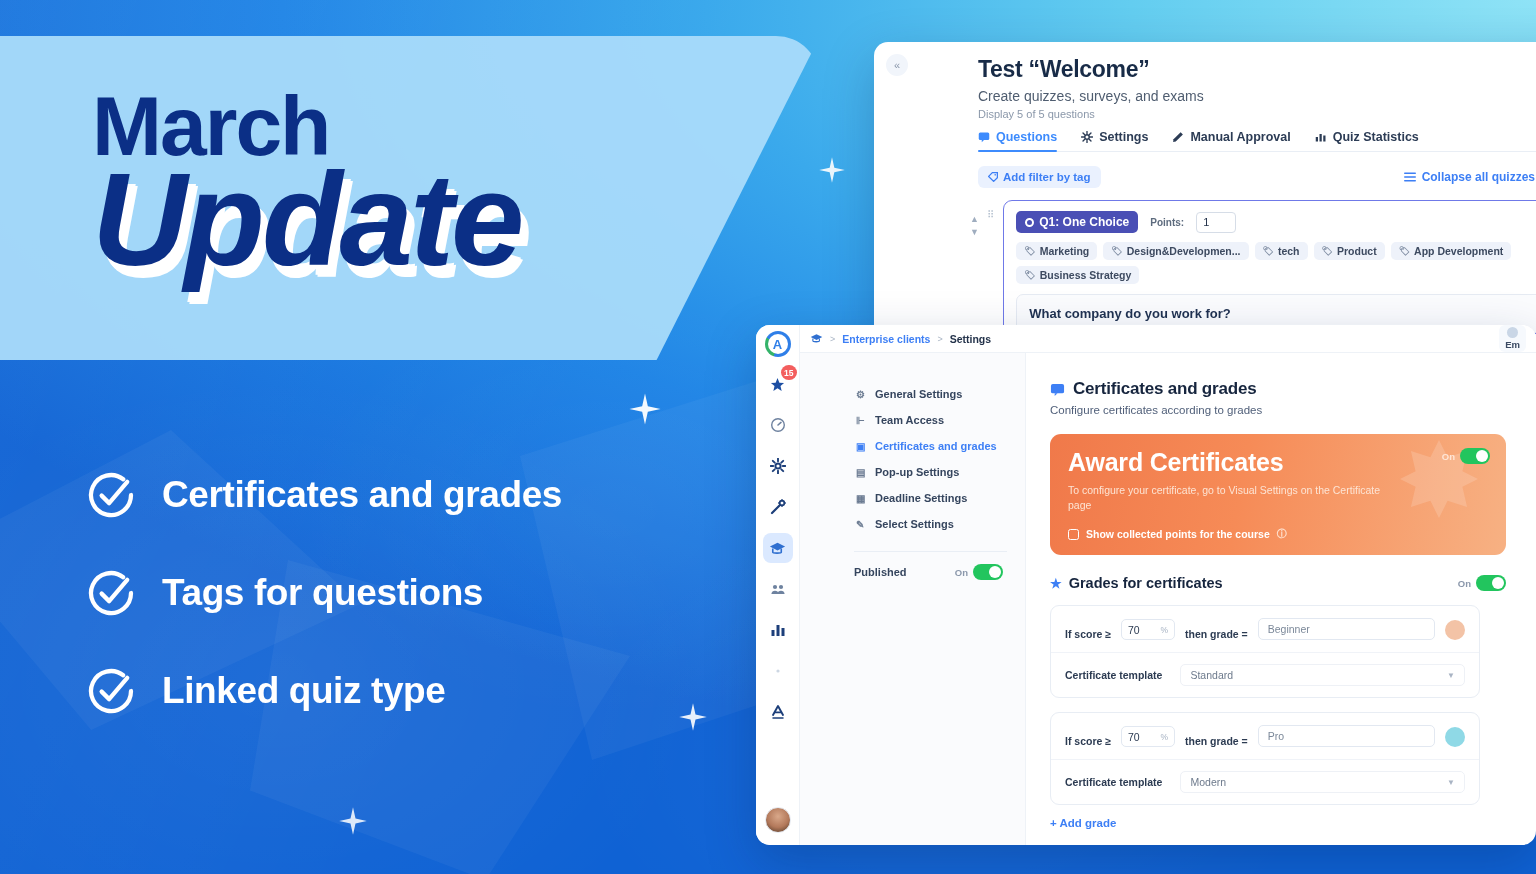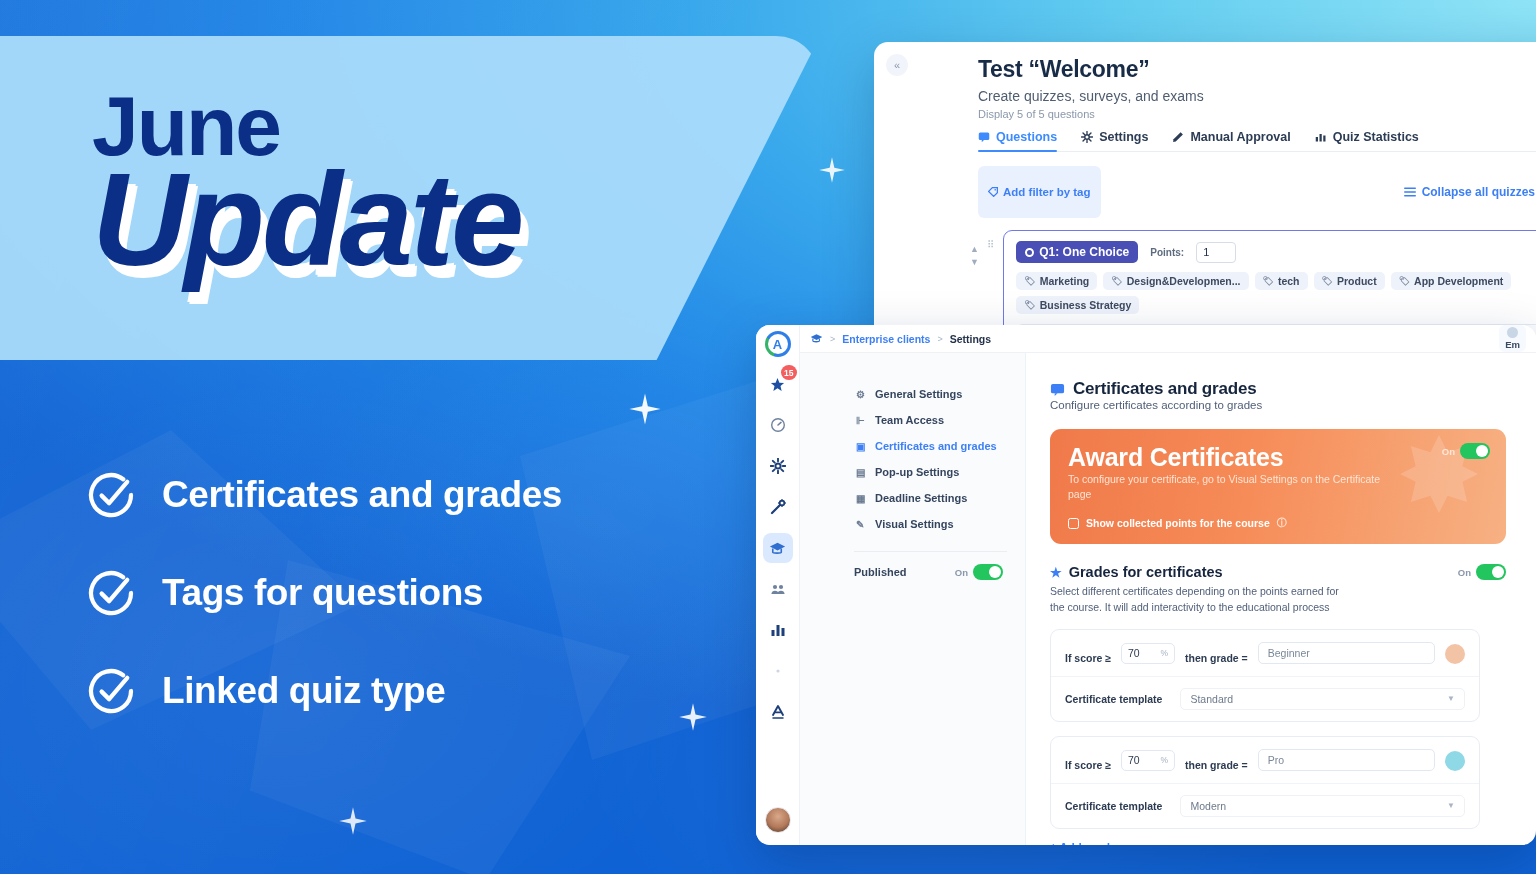--- a/index.html
+++ b/index.html
@@ -135,21 +135,21 @@
     height: 2.5px; background: #3d8bfd; border-radius: 2px;
   }
   .filter-row {
     display: flex; align-items: center; justify-content: space-between;
     margin: 14px 14px 0 104px;
   }
   .chip-filter {
     display: inline-flex; align-items: center; gap: 5px;
     background: #eaf1fe; color: #3d7ff5;
     font-size: 11.5px; font-weight: 700;
-    padding: 20px 10px; border-radius: 6px;
+    padding: 5px 10px; border-radius: 6px;
   }
   .collapse-all {
     display: inline-flex; align-items: center; gap: 6px;
     color: #3d7ff5; font-size: 12px; font-weight: 700;
   }
   .kebab { color: #93a2b6; font-size: 14px; letter-spacing: 1px; padding-left: 10px; }
 
   .q-card-wrap { display: flex; align-items: flex-start; gap: 8px; margin: 12px 14px 0 96px; }
   .q-handles { display: flex; flex-direction: column; gap: 3px; padding-top: 14px; color: #9fadbf; font-size: 9px; }
   .dots-grid { color: #b3bfce; font-size: 10px; line-height: 5px; letter-spacing: 1px; padding-top: 12px; }
@@ -294,21 +294,21 @@
   .toggle::after {
     content: ""; position: absolute; right: 2px; top: 2px;
     width: 12px; height: 12px; border-radius: 50%; background: #fff;
   }
 
   .content-col { flex: 1; padding: 26px 0 0 24px; min-width: 0; overflow: hidden; }
   .c-title {
     display: flex; align-items: center; gap: 8px;
     font-size: 17px; font-weight: 700; color: #16253e; letter-spacing: -0.2px;
   }
-  .c-sub { font-size: 11.5px; color: #51607a; }
+  .c-sub { font-size: 11.5px; color: #51607a; margin-top: 5px; }
 
   .award-card {
     margin-top: 18px; margin-right: 30px;
     background: linear-gradient(100deg, #f0794a 0%, #f68b57 42%, #f7b183 100%);
     border-radius: 11px;
     padding: 14px 16px 14px 18px;
     position: relative; overflow: hidden;
     min-height: 98px;
   }
   .award-card .burst {
@@ -316,21 +316,21 @@
     width: 78px; height: 78px;
     background: rgba(255,255,255,0.16);
     clip-path: polygon(50% 0%, 61% 22%, 86% 14%, 80% 40%, 100% 50%, 80% 60%, 86% 86%, 61% 78%, 50% 100%, 39% 78%, 14% 86%, 20% 60%, 0% 50%, 20% 40%, 14% 14%, 39% 22%);
   }
   .award-head { display: flex; align-items: flex-start; }
   .award-title { color: #fff; font-size: 25px; font-weight: 800; letter-spacing: -0.2px; }
   .award-toggle-wrap { margin-left: auto; display: flex; align-items: center; gap: 5px; position: relative; z-index: 2; }
   .award-toggle-wrap .on-label { font-size: 9.5px; color: #ffe6d7; font-weight: 700; }
   .award-desc {
     color: #fde4d4; font-size: 10.5px; line-height: 1.45;
-    max-width: 330px; position: relative; z-index: 2;
+    margin-top: 6px; max-width: 330px; position: relative; z-index: 2;
   }
   .award-check {
     display: flex; align-items: center; gap: 7px;
     margin-top: 14px; color: #fff; font-size: 10.5px; font-weight: 700;
     position: relative; z-index: 2;
   }
   .checkbox {
     width: 11px; height: 11px; border: 1.4px solid #ffffff; border-radius: 2.5px;
   }
   .info-ico { color: #ffe1cf; font-size: 10px; }
@@ -386,21 +386,21 @@
 
 <div class="promo-bg">
   <div class="leaf l1"></div>
   <div class="leaf l2"></div>
   <div class="leaf l3"></div>
 </div>
 
 <div class="title-panel"></div>
 
 <div class="promo-title">
-  <span class="line1">June</span>
+  <span class="line1">March</span>
   <span class="line2">Update</span>
 </div>
 
 <svg class="sparkle" style="left:818px;top:156px" width="28" height="28" viewBox="0 0 24 24">
   <path d="M12 1 L14 10 L23 12 L14 14 L12 23 L10 14 L1 12 L10 10 Z" fill="#ffffff" opacity="0.9"></path>
 </svg>
 <svg class="sparkle" style="left:628px;top:392px" width="34" height="34" viewBox="0 0 24 24">
   <path d="M12 1 L14 10 L23 12 L14 14 L12 23 L10 14 L1 12 L10 10 Z" fill="#ffffff" opacity="0.95"></path>
 </svg>
 <svg class="sparkle" style="left:678px;top:702px" width="30" height="30" viewBox="0 0 24 24">
@@ -646,21 +646,21 @@
           <div class="nav-item">
             <span class="nav-ico">▤</span>
             <span>Pop-up Settings</span>
           </div>
           <div class="nav-item">
             <span class="nav-ico">▦</span>
             <span>Deadline Settings</span>
           </div>
           <div class="nav-item">
             <span class="nav-ico">✎</span>
-            <span>Visual Settings</span>
+            <span>Select Settings</span>
           </div>
 
           <div class="nav-divider"></div>
 
           <div class="published-row">
             <span>Published</span>
             <span class="on-label">On</span>
             <span class="toggle"></span>
           </div>
         </div>
@@ -695,21 +695,20 @@
           <div class="grades-head">
             <div class="grades-title">
               <span class="star-ico">★</span>
               <span>Grades for certificates</span>
             </div>
             <div class="grades-toggle">
               <span class="on-label">On</span>
               <span class="toggle"></span>
             </div>
           </div>
-          <div class="grades-sub">Select different certificates depending on the points earned for the course. It will add interactivity to the educational process</div>
 
           <div class="grade-card">
             <div class="grade-row1">
               <span class="lbl">If score ≥</span>
               <div class="score-input">
                 <span>70</span>
                 <span class="pct">%</span>
               </div>
               <span class="lbl">then grade =</span>
               <div class="grade-input">Beginner</div>

